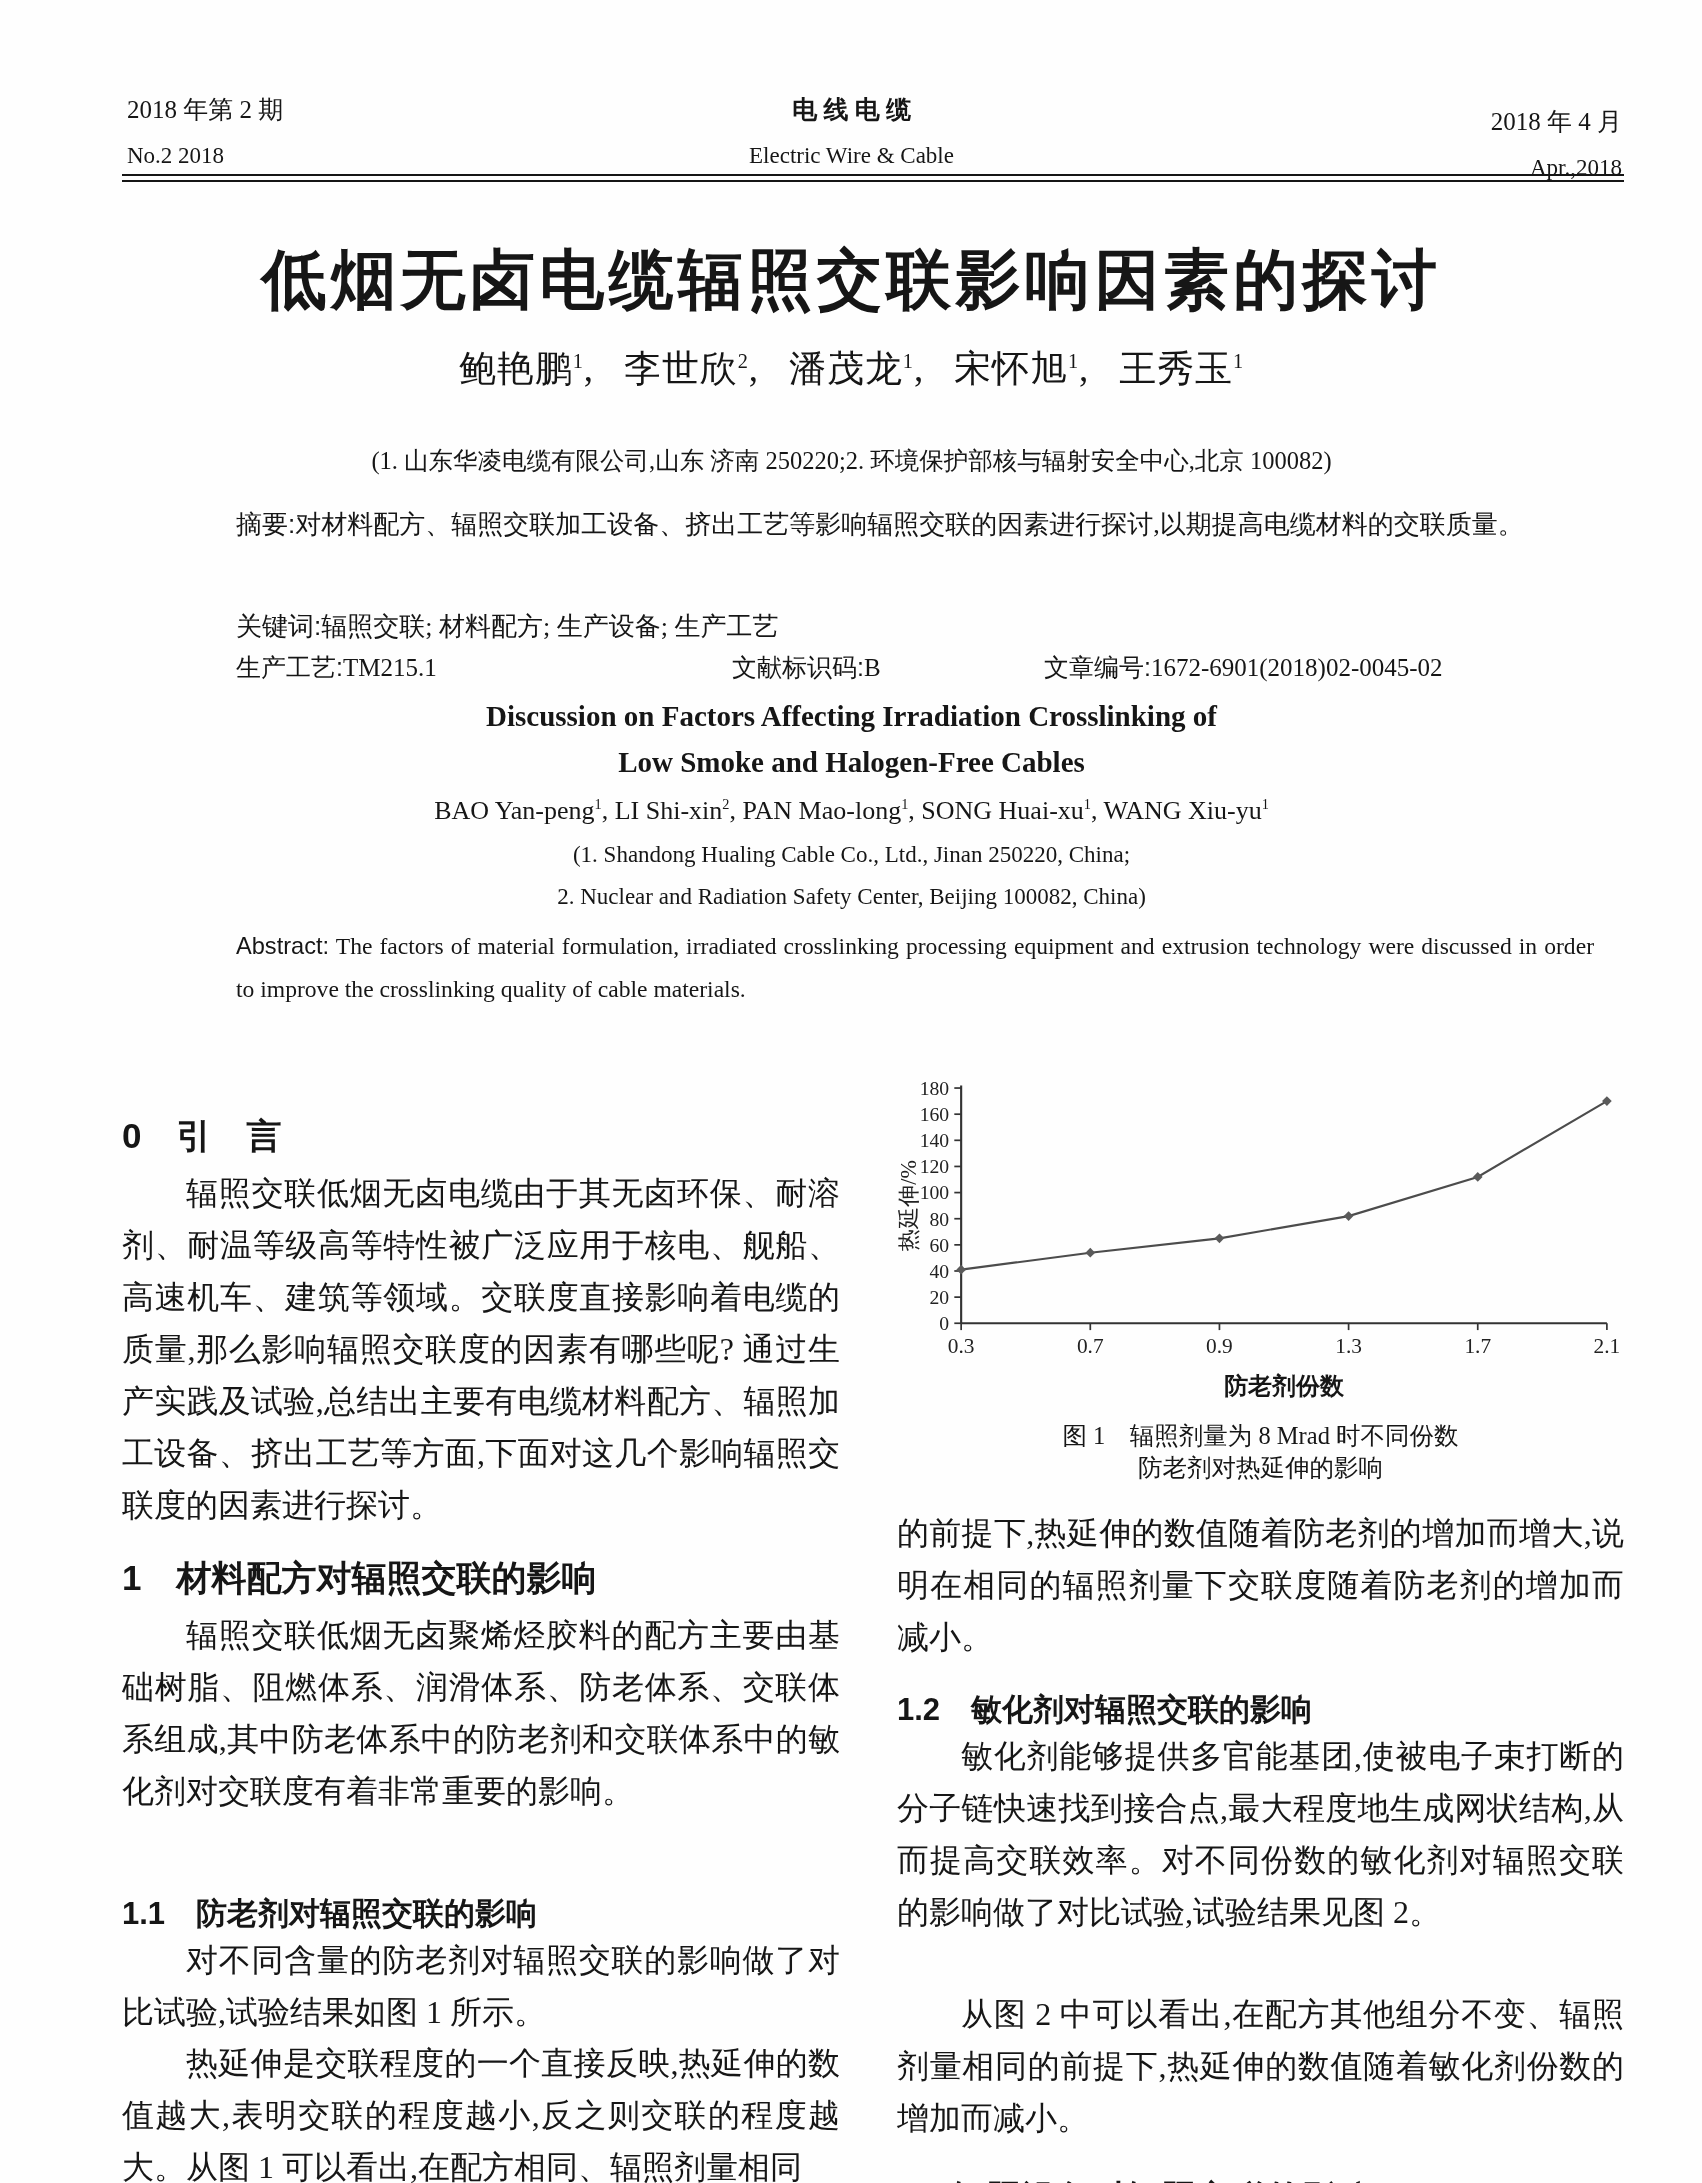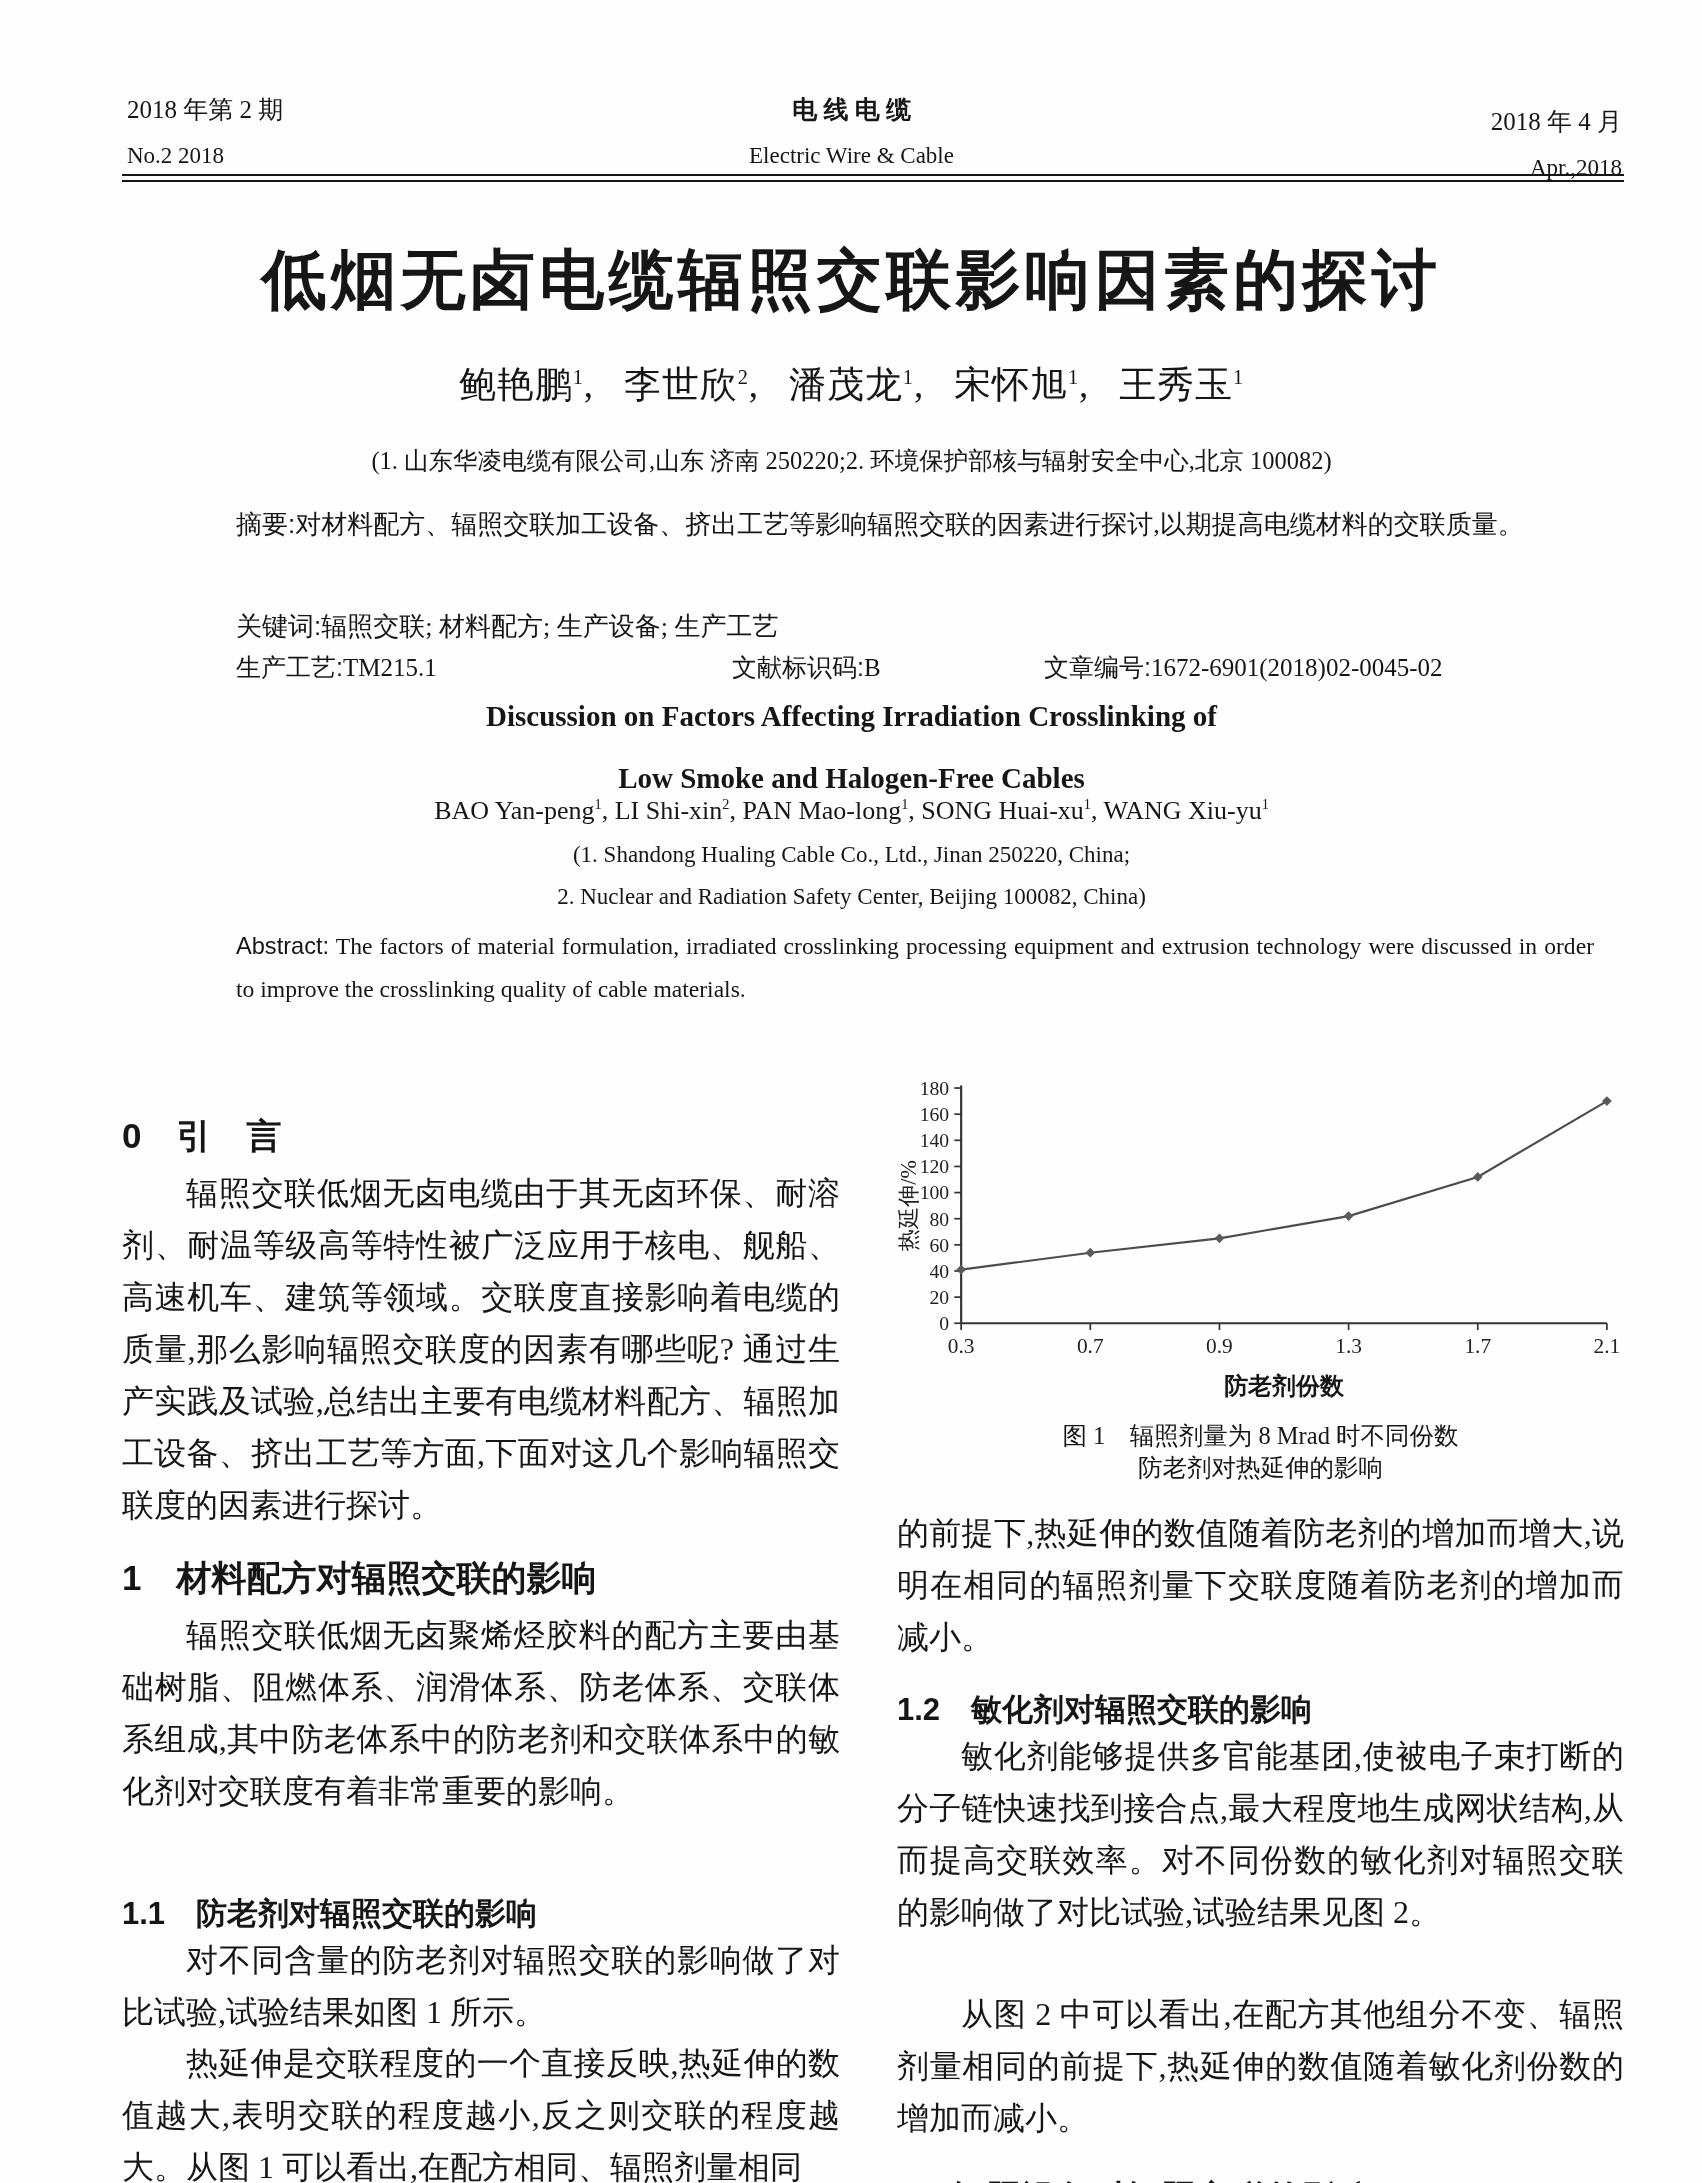--- a/index.html
+++ b/index.html
@@ -20,34 +20,34 @@
   .hdr-left  { left:127px;  top:87px; text-align:left; }
   .hdr-center{ top:87px; }
   .hdr-right { right:81px; top:99px; text-align:right; }
   .dbl-rule {
     left:122px; top:174px; width:1502px; height:7.9px;
     border-top:2.6px solid #151515; border-bottom:2.6px solid #151515;
   }
 
   
   .cn-title { top:236px; font-size:65px; font-weight:bold; letter-spacing:4.4px; }
-  .cn-authors { top:360px; font-size:37px; letter-spacing:0.9px; }
+  .cn-authors { top:344px; font-size:37px; letter-spacing:0.9px; }
   .cn-authors .sep { margin-right:20px; }
   .cn-affil { top:444px; font-size:24.5px; }
   .front-block { left:236px; width:1358px; font-size:26px; line-height:45px; text-align:justify; }
   .abs-cn { top:502px; }
   .kw-cn  { top:604px; }
   .lbl { font-family:"Liberation Sans", sans-serif; font-weight:normal; }
   .meta-row { left:236px; top:651px; width:1358px; height:39px; font-size:25px; }
   .meta-1 { position:absolute; left:0; }
   .meta-2 { position:absolute; left:452px;margin-left:44px; }
   .meta-3 { position:absolute; left:808px; }
 
   .en-t1 { top:700px; font-size:29px; font-weight:bold; }
-  .en-t2 { top:746px; font-size:29px; font-weight:bold;margin-top:16px; }
+  .en-t2 { top:746px; font-size:29px; font-weight:bold; }
   .en-auth { top:796px; font-size:26px; }
   .en-af1 { top:842px; font-size:23px; }
   .en-af2 { top:884px; font-size:23px; }
   .abs-en { top:925px; font-size:23.6px; line-height:43px; }
   .kw-en  { top:1010px; font-size:23.6px; }
 
   
   .colL { left:122px;  width:718px; }
   .colR { left:897px; width:727px; }
   .h2c { font-family:"Liberation Sans", sans-serif; font-weight:bold; font-size:35px; }

